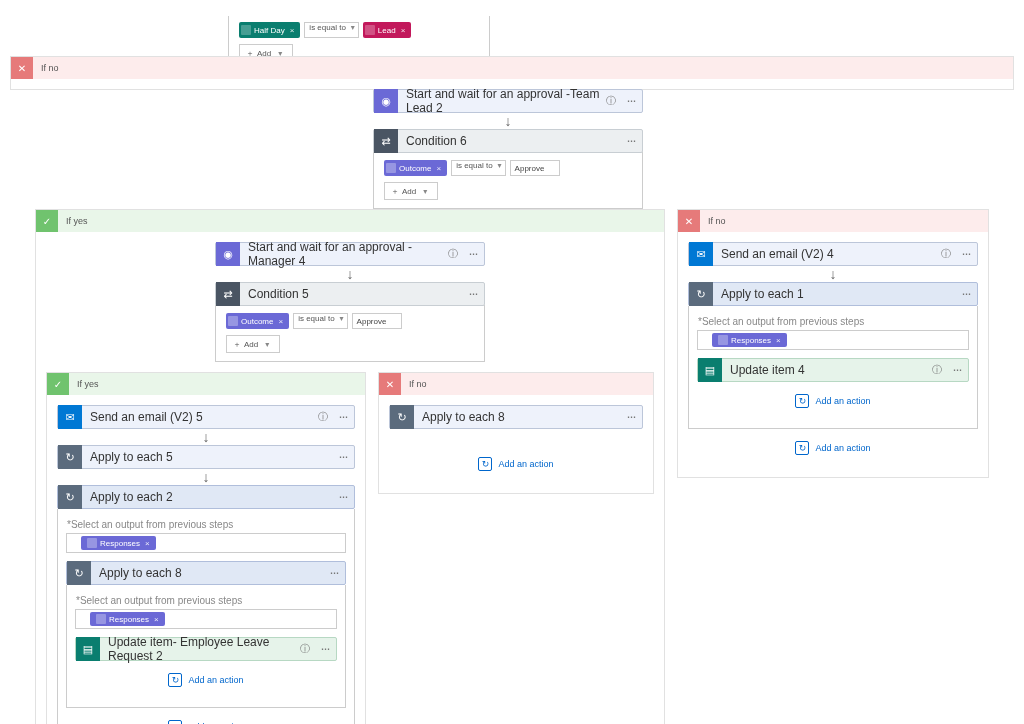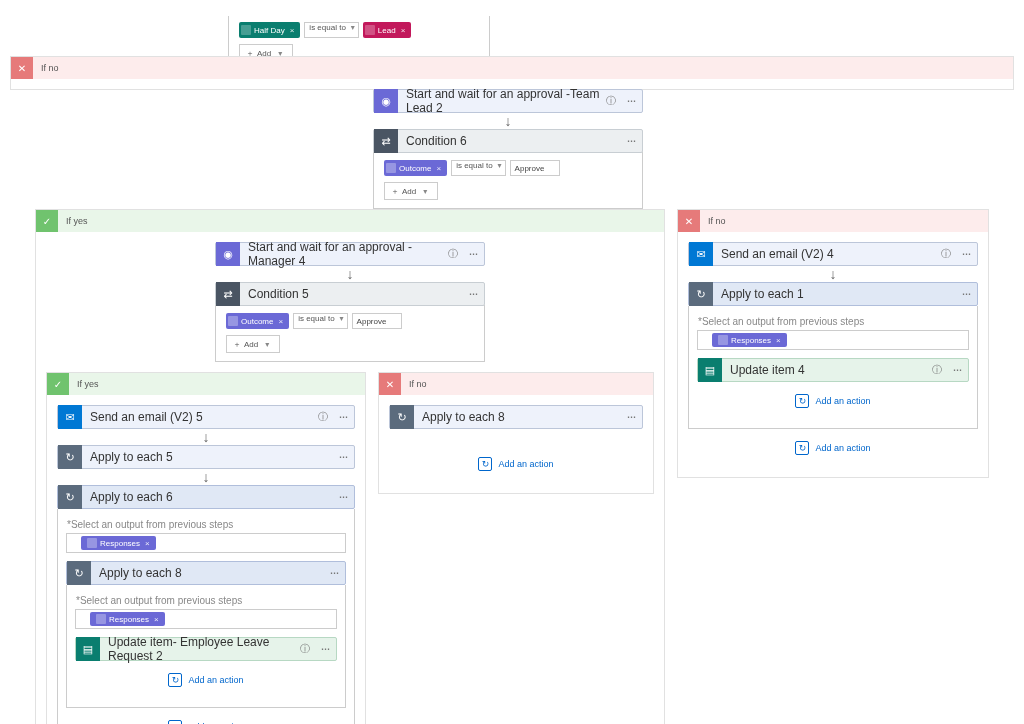--- a/index.html
+++ b/index.html
@@ -197,21 +197,21 @@
                 <div class="arrow">↓</div>
                 <div class="step">
                   <div class="ic ic-loop">↻</div>
                   <div class="lbl">Apply to each 5</div>
                   <div class="dots">⋯</div>
                 </div>
                 <div class="arrow">↓</div>
 
                 <div class="step darkbluebg">
                   <div class="ic ic-loop">↻</div>
-                  <div class="lbl">Apply to each 6</div>
+                  <div class="lbl">Apply to each 2</div>
                   <div class="dots">⋯</div>
                 </div>
                 <div class="panel" style="border-top:none;">
                   <div class="subtle">*Select an output from previous steps</div>
                   <div class="resp-field">
                     <span class="resp-chip">
                         <span style="width:10px;height:10px;background:rgba(255,255,255,.3);border-radius:1px;"></span>
                         <span>Responses</span>
                         <span class="tok-close">×</span>
                       </span>

